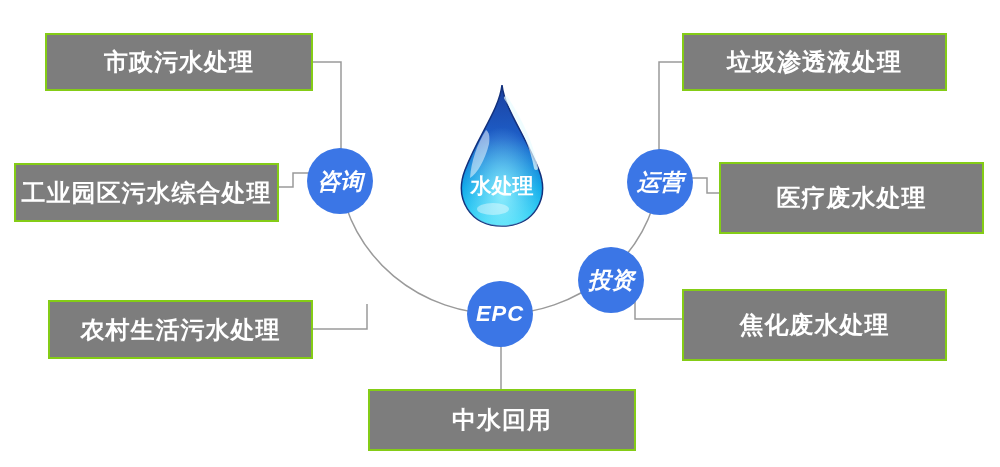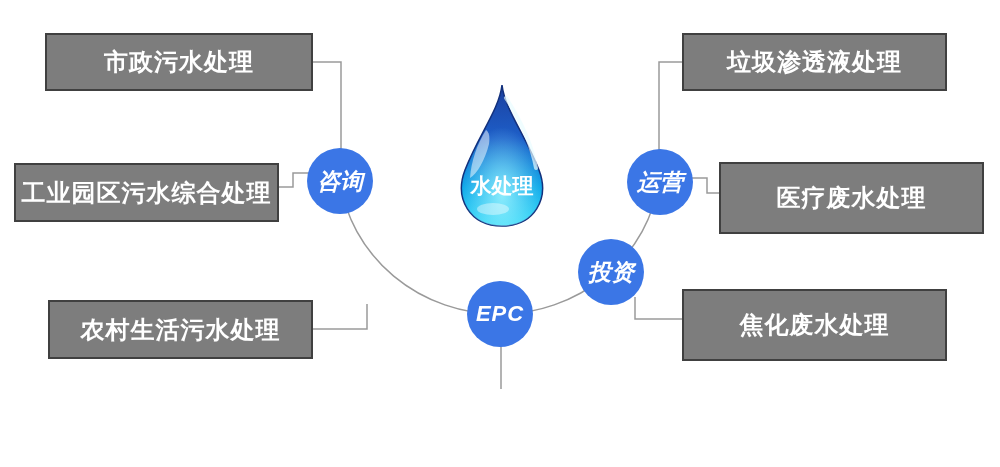--- a/index.html
+++ b/index.html
@@ -12,21 +12,21 @@
   }
   .wires{
     position:absolute;left:0;top:0;width:1000px;height:467px;z-index:1;
   }
   .wires path{
     fill:none;stroke:#9a9a9a;stroke-width:1.5;
   }
   .gbox{
     position:absolute;z-index:2;
     background:#7d7d7d;
-    border:2px solid #404040;
+    border:2px solid #84cc16;
     box-sizing:border-box;
     display:flex;align-items:center;justify-content:center;
   }
   .gbox span{
     color:#ffffff;
     font-size:24px;
     font-weight:bold;
     letter-spacing:1px;
     white-space:nowrap;
   }
@@ -72,20 +72,23 @@
   </div>
 
   <div class="gbox" style="left:14px;top:163px;width:265px;height:59px">
     <span>工业园区污水综合处理</span>
   </div>
 
   <div class="gbox" style="left:48px;top:300px;width:265px;height:59px">
     <span>农村生活污水处理</span>
   </div>
 
+  <div class="gbox" style="left:368px;top:389px;width:268px;height:62px">
+    <span>中水回用</span>
+  </div>
 
   <div class="gbox" style="left:682px;top:33px;width:265px;height:58px">
     <span>垃圾渗透液处理</span>
   </div>
 
   <div class="gbox" style="left:719px;top:162px;width:265px;height:72px">
     <span>医疗废水处理</span>
   </div>
 
   <div class="gbox" style="left:682px;top:289px;width:265px;height:72px">
@@ -94,21 +97,21 @@
 
   <div class="node" style="left:307px;top:148px">
     <span>咨询</span>
   </div>
 
 
   <div class="node epc" style="left:467px;top:281px">
     <span>EPC</span>
   </div>
 
-  <div class="node" style="left:578px;top:239px">
+  <div class="node" style="left:578px;top:247px">
     <span>投资</span>
   </div>
 
   <div class="node" style="left:627px;top:149px">
     <span>运营</span>
   </div>
 
   <svg class="drop" viewBox="0 0 106 150" aria-hidden="false">
     <defs>
       <linearGradient id="dropBody" x1="0" y1="0" x2="0" y2="1">

